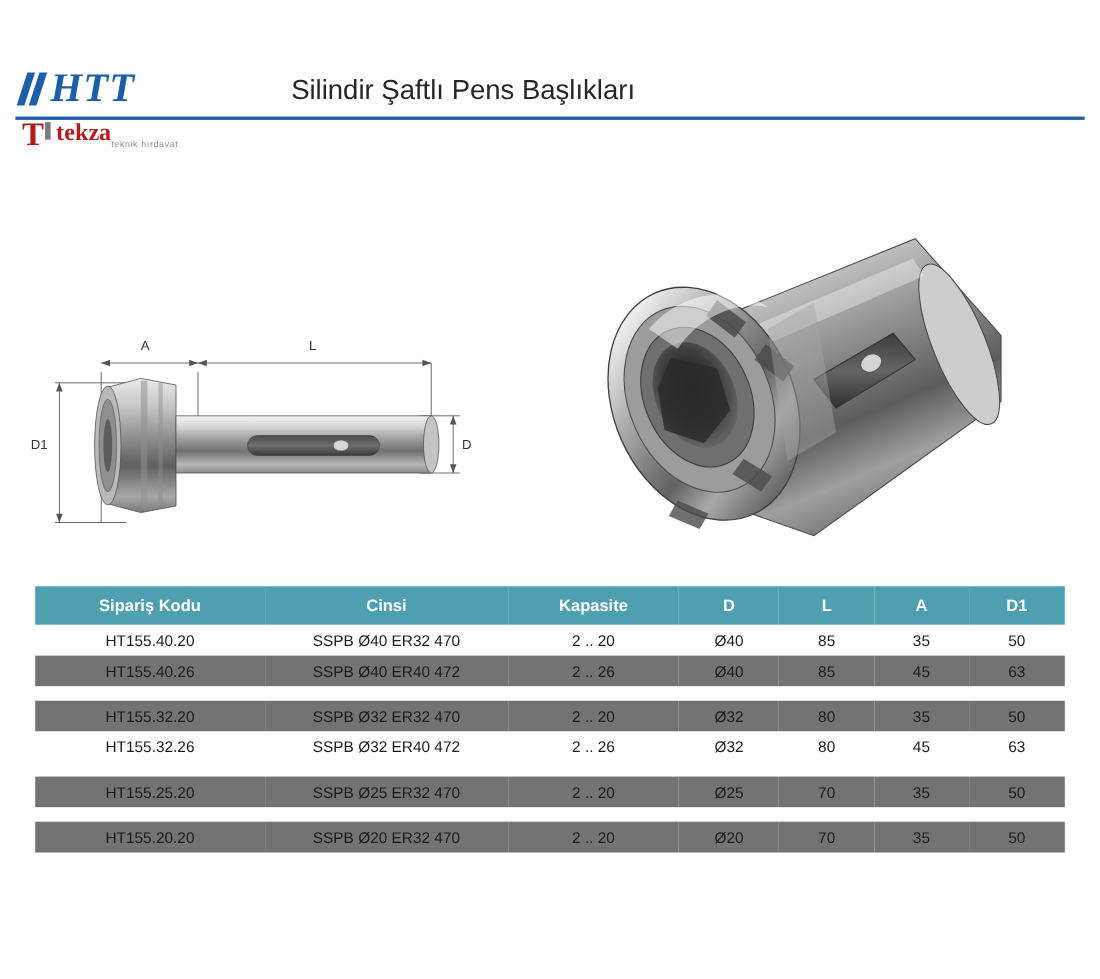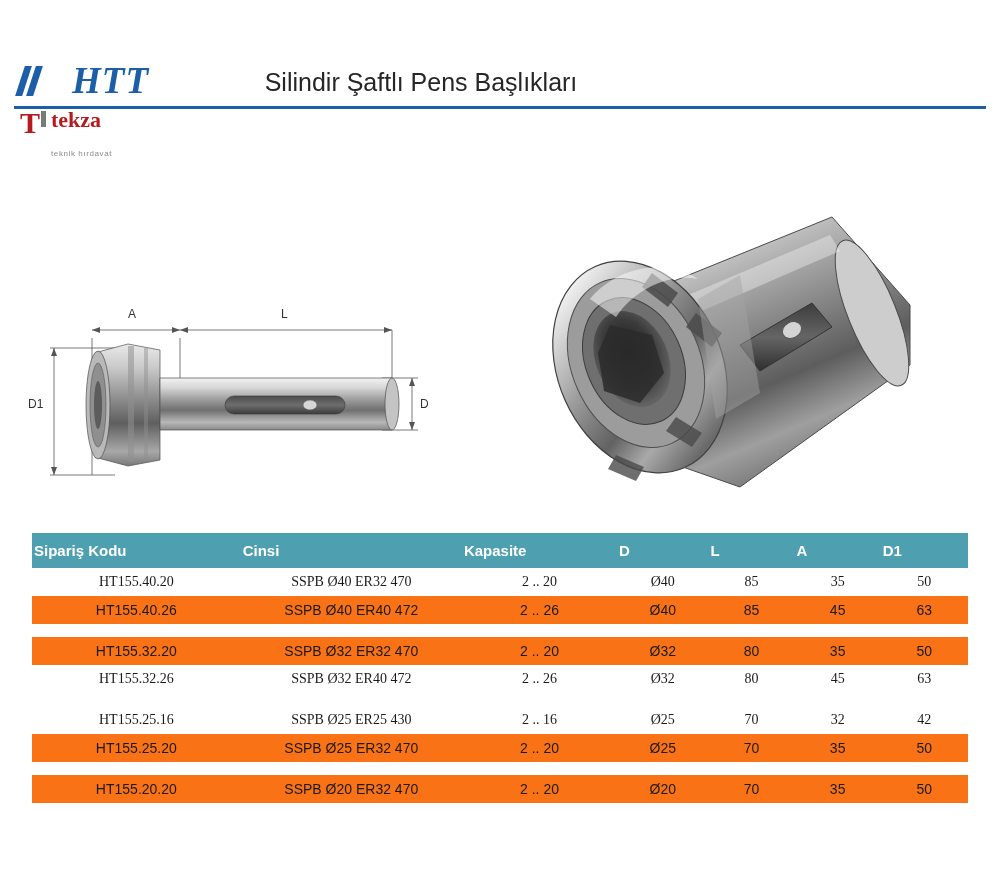--- a/index.html
+++ b/index.html
@@ -22,21 +22,20 @@
     left: 0; top: 0;
     width: 1000px;
     height: 150px;
   }
   .logo-htt {
     position: absolute;
     left: 18px;
     top: 62px;
     display: flex;
     align-items: center;
-    gap: 26px;
   }
   .htt-slash {
     display: inline-block;
     width: 26px;
     height: 30px;
     position: relative;
     margin-right: 2px;
   }
   .htt-slash span {
     position: absolute;
@@ -73,21 +72,21 @@
   }
   .tekza-blk {
     display: inline-block;
     width: 5px;
     height: 16px;
     background: #7a7a7a;
     margin: 3px 5px 0 1px;
   }
   .tekza-words {
     display: flex;
-    flex-direction: column;
+    flex-direction: row;
     margin-top: 1px;
   }
   .tekza-main {
     font-family: "Liberation Serif", serif;
     font-weight: bold;
     font-size: 22px;
     color: #b51a1f;
     line-height: 1;
   }
   .tekza-sub {
@@ -151,33 +150,33 @@
     border-collapse: collapse;
     width: 936px;
     font-family: "Liberation Sans", sans-serif;
   }
   table.spec thead th {
     background: #4e9fb0;
     color: #ffffff;
     font-size: 15px;
     font-weight: bold;
     padding: 9px 2px;
-    text-align: left;
+    text-align: center;
     border: none;
   }
   table.spec tbody td {
     font-size: 14px;
     color: #1a1a1a;
     text-align: center;
     padding: 4px 2px;
     border: none;
     height: 20px;
   }
-  table.spec tbody tr.odd td { background: #ffffff; font-family: Liberation Serif, serif; }
-  table.spec tbody tr.even td { background: #f97316; }
+  table.spec tbody tr.odd td { background: #ffffff; }
+  table.spec tbody tr.even td { background: #737373; }
   table.spec tbody tr.spacer td {
     background: #ffffff;
     height: 13px;
     padding: 0;
   }
   .col-kod   { width: 210px; }
   .col-cinsi { width: 225px; }
   .col-kap   { width: 155px; }
   .col-d     { width: 90px; }
   .col-l     { width: 85px; }
@@ -388,29 +387,20 @@
           <td class="col-cinsi">SSPB Ø32 ER40 472</td>
           <td class="col-kap">2 .. 26</td>
           <td class="col-d">Ø32</td>
           <td class="col-l">80</td>
           <td class="col-a">45</td>
           <td class="col-d1">63</td>
         </tr>
         <tr class="spacer">
           <td colspan="7"></td>
         </tr>
-        <tr class="odd">
-          <td class="col-kod">HT155.25.16</td>
-          <td class="col-cinsi">SSPB Ø25 ER25 430</td>
-          <td class="col-kap">2 .. 16</td>
-          <td class="col-d">Ø25</td>
-          <td class="col-l">70</td>
-          <td class="col-a">32</td>
-          <td class="col-d1">42</td>
-        </tr>
         <tr class="even">
           <td class="col-kod">HT155.25.20</td>
           <td class="col-cinsi">SSPB Ø25 ER32 470</td>
           <td class="col-kap">2 .. 20</td>
           <td class="col-d">Ø25</td>
           <td class="col-l">70</td>
           <td class="col-a">35</td>
           <td class="col-d1">50</td>
         </tr>
         <tr class="spacer">

